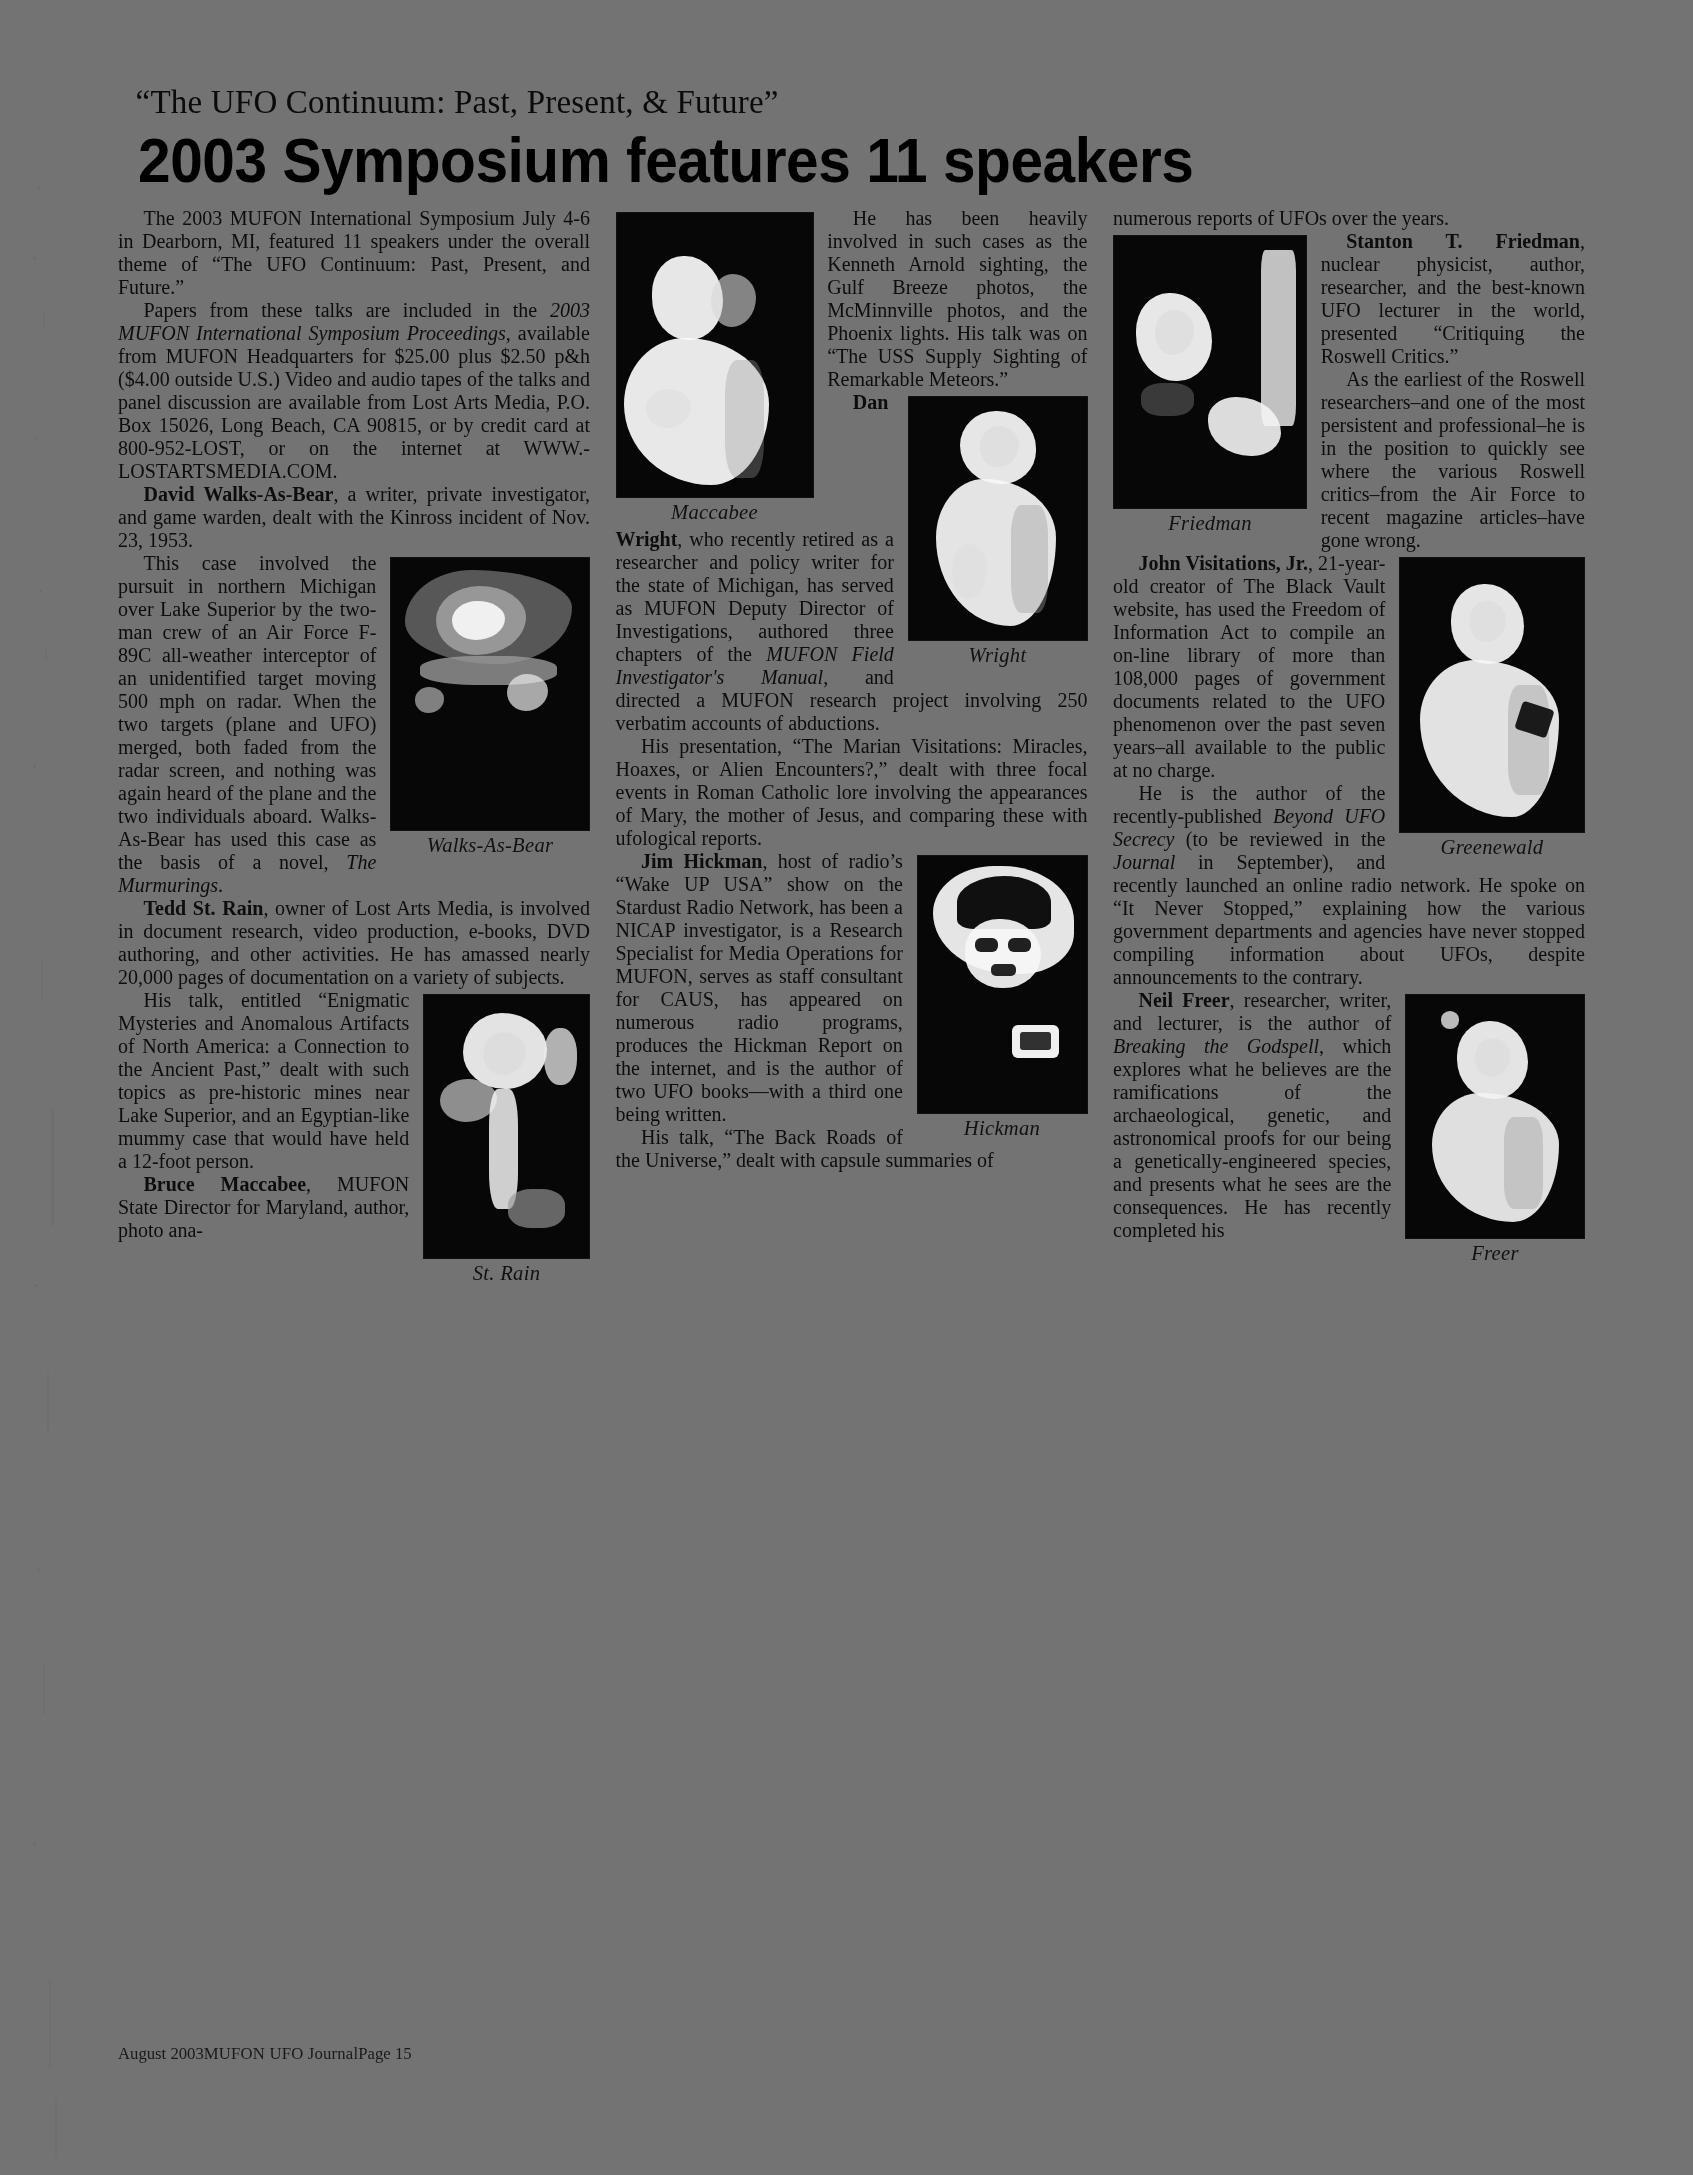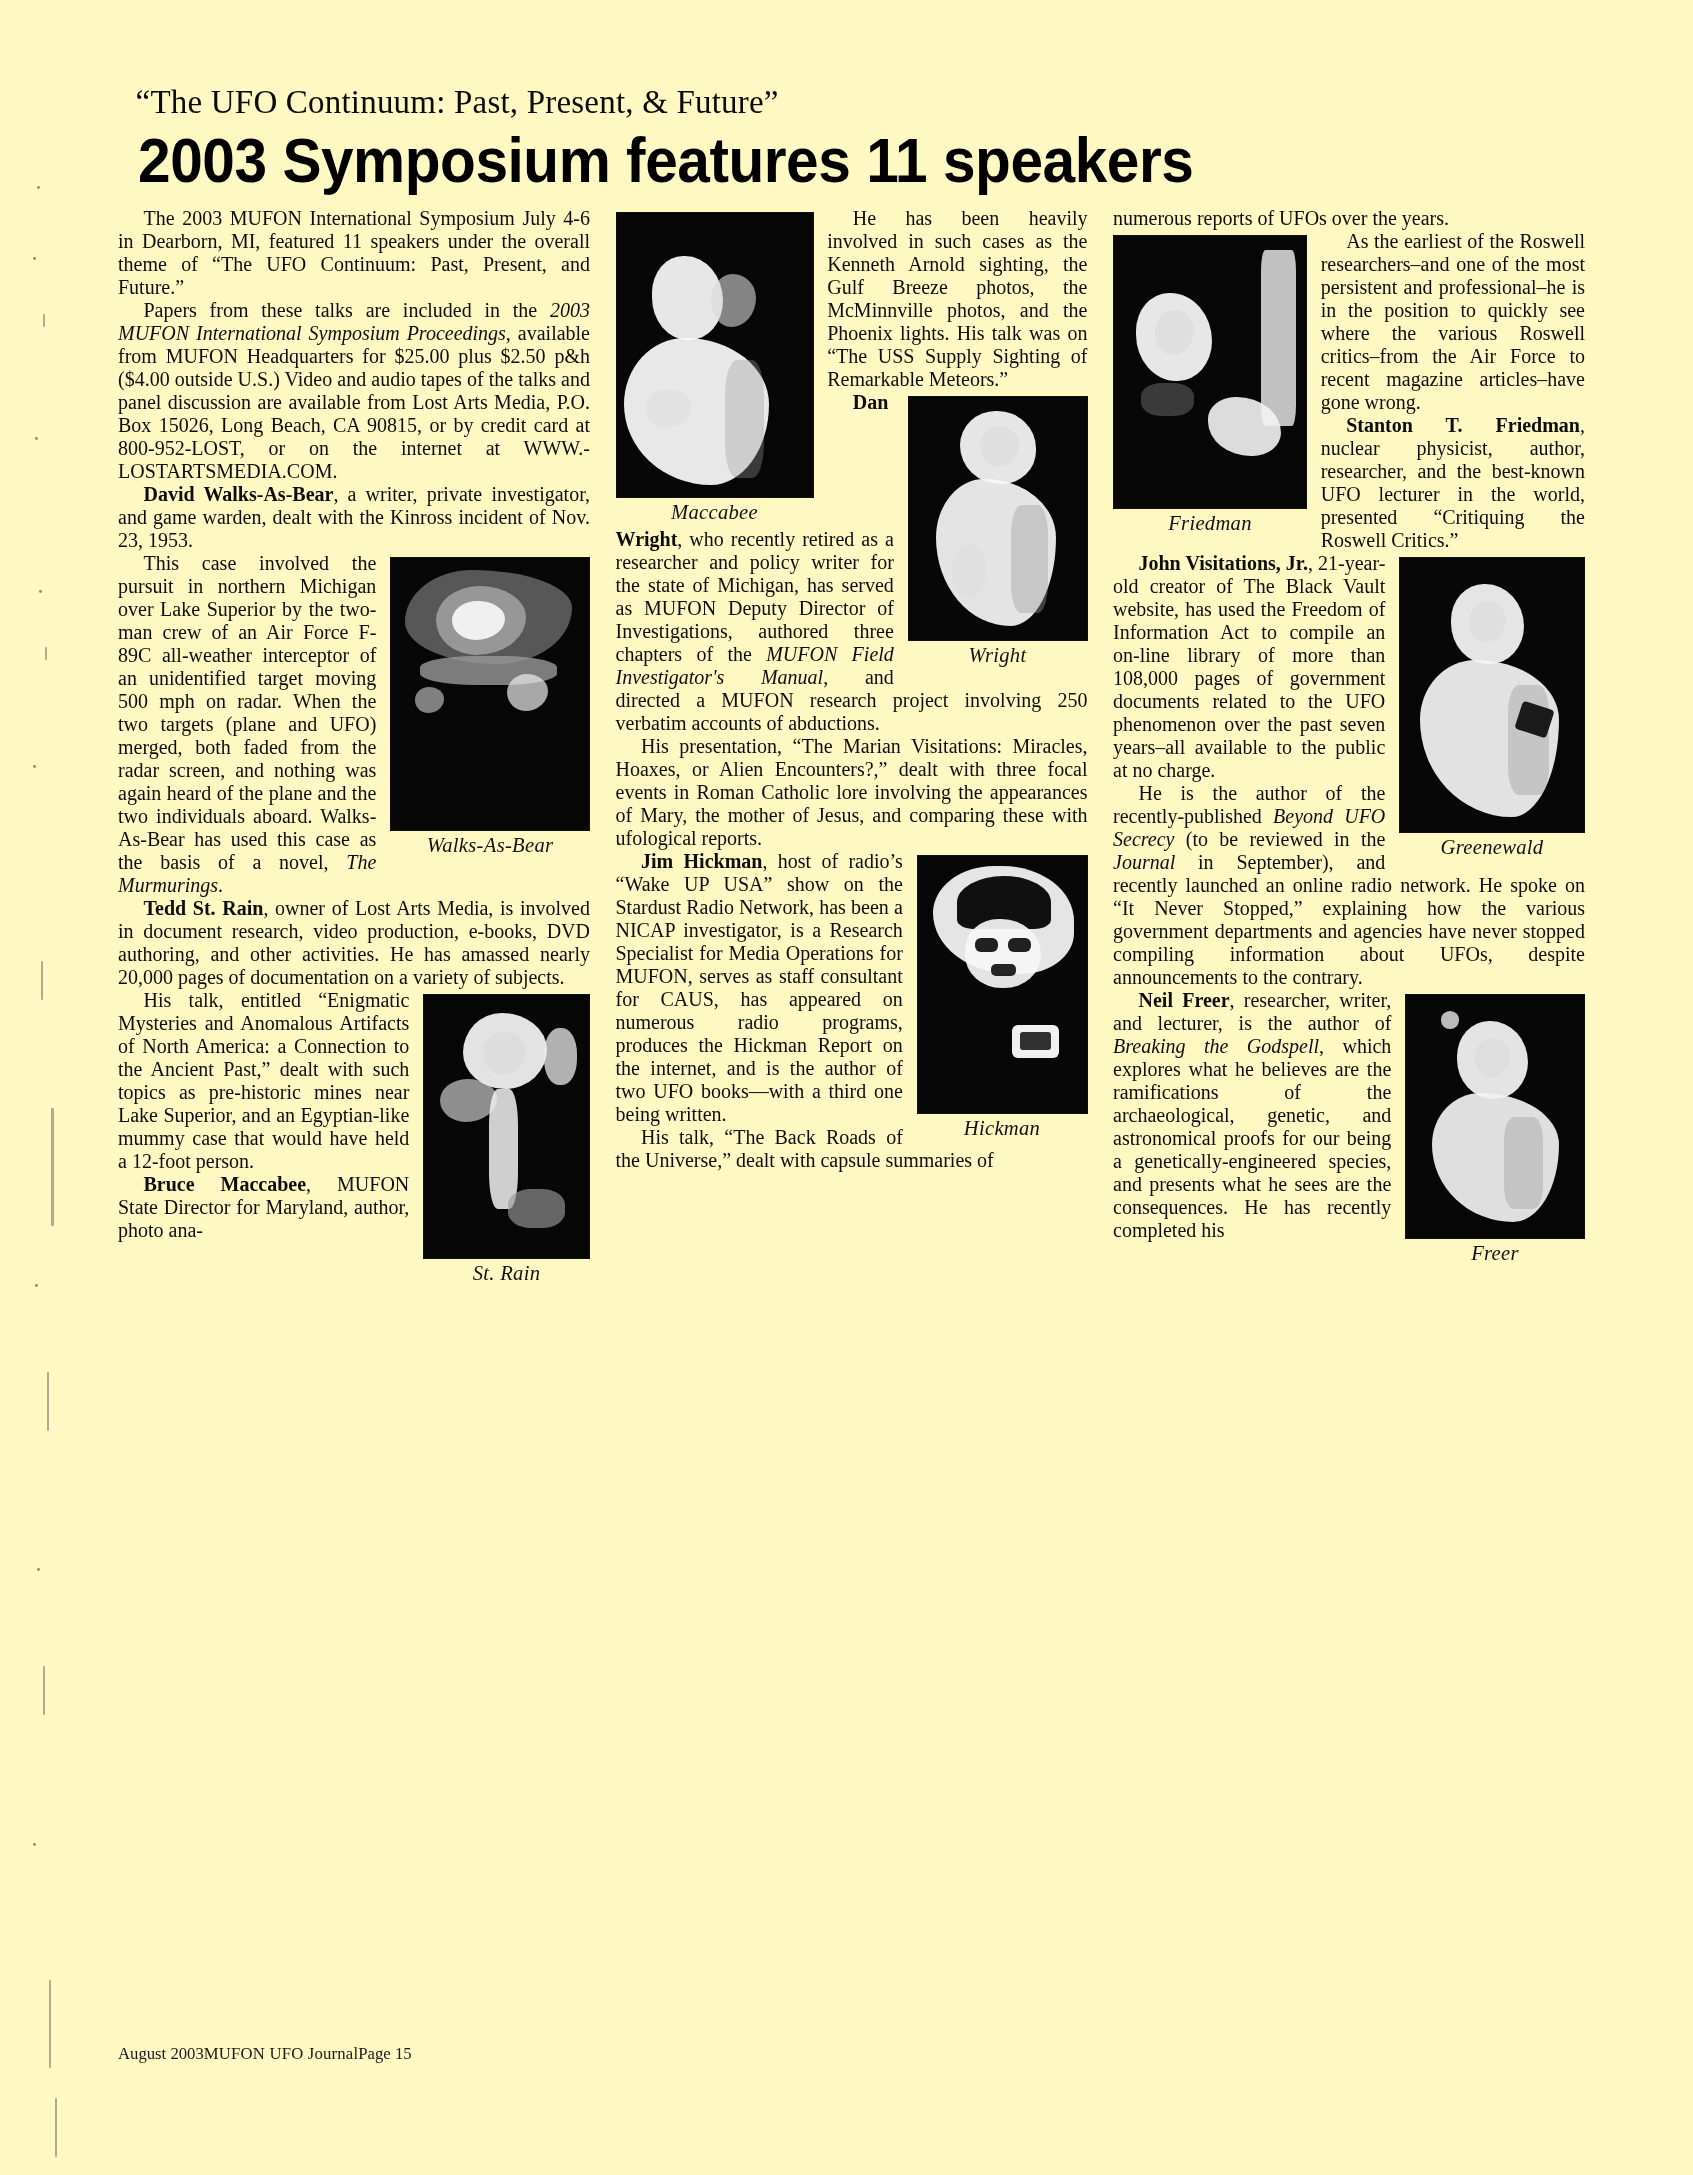--- a/index.html
+++ b/index.html
@@ -15,21 +15,21 @@
     position: relative;
     overflow: hidden;
   }
 
   
   .page {
     position: absolute;
     left: 0; top: 0;
     width: 1694px;
     height: 2176px;
-    background: #fef9c3;
+    background: #737373;
   }
 
   
   .speck {
     position: absolute;
     background: #6b6b6b;
     width: 2.9px; height: 2.9px;
     border-radius: 50%;
     opacity: .75;
   }
@@ -259,23 +259,23 @@
           <div class="photo" style="width:192px;height:272px">
             <div class="blob" style="left:21.6px; top:57px; width:76px; height:88px; background:#fbfbfb; border-radius:44% 56% 46% 54%"></div>
             <div class="blob d" style="left:41px; top:74px; width:39px; height:45px; opacity:.5"></div>
             <div class="blob" style="left:147px; top:13.7px; width:35px; height:176px; background:#f0f0f0; border-radius:12%; opacity:.8"></div>
             <div class="blob" style="left:94px; top:161px; width:73px; height:59px; background:#f4f4f4; border-radius:38% 62% 40% 60%; opacity:.9"></div>
             <div class="blob m" style="left:27.4px; top:147px; width:53px; height:33px; border-radius:40%; opacity:.35"></div>
           </div>
           <div class="caption">Friedman</div>
         </div>
 
+        <p class="ind"><b>Stanton T. Friedman</b><span>, nuclear physicist, author, researcher, and the best-known UFO lecturer in the world, presented “Critiquing the Roswell Critics.”</span></p>
+
         <p class="ind">As the earliest of the Roswell researchers–and one of the most persistent and professional–he is in the position to quickly see where the various Roswell critics–from the Air Force to recent magazine articles–have gone wrong.</p>
-
-        <p class="ind"><b>Stanton T. Friedman</b><span>, nuclear physicist, author, researcher, and the best-known UFO lecturer in the world, presented “Critiquing the Roswell Critics.”</span></p>
 
         <div class="figure-r">
           <div class="photo" style="width:184px;height:274px">
             <div class="blob" style="left:51px; top:25.5px; width:73px; height:80px; background:#f9f9f9; border-radius:46% 54% 48% 52%"></div>
             <div class="blob d" style="left:69px; top:43px; width:37px; height:41px; opacity:.45"></div>
             <div class="blob" style="left:19.6px; top:102px; width:139px; height:157px; background:#f5f5f5; border-radius:40% 60% 34% 66%/38% 38% 62% 62%"></div>
             <div class="blob m" style="left:108px; top:127px; width:41px; height:110px; border-radius:26%; opacity:.4"></div>
             <div class="blob" style="left:118px; top:147px; width:33px; height:29px; background:#111; transform:rotate(18deg); border-radius:3.9px; opacity:.95"></div>
           </div>
           <div class="caption">Greenewald</div>

